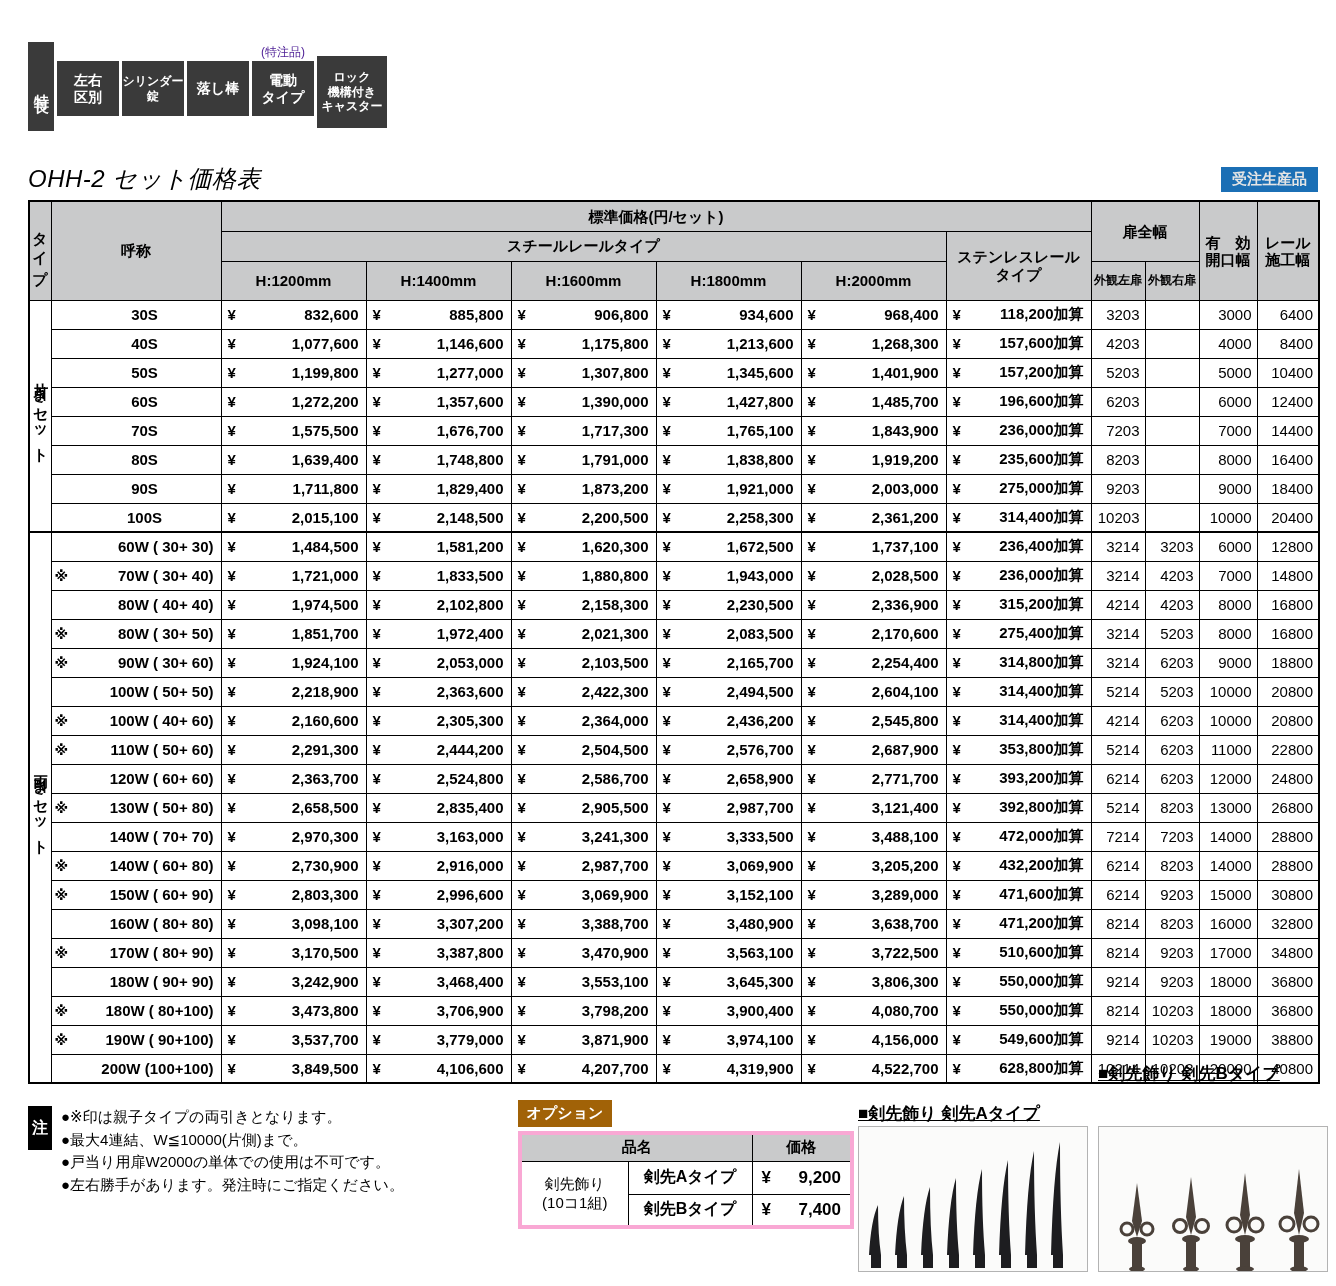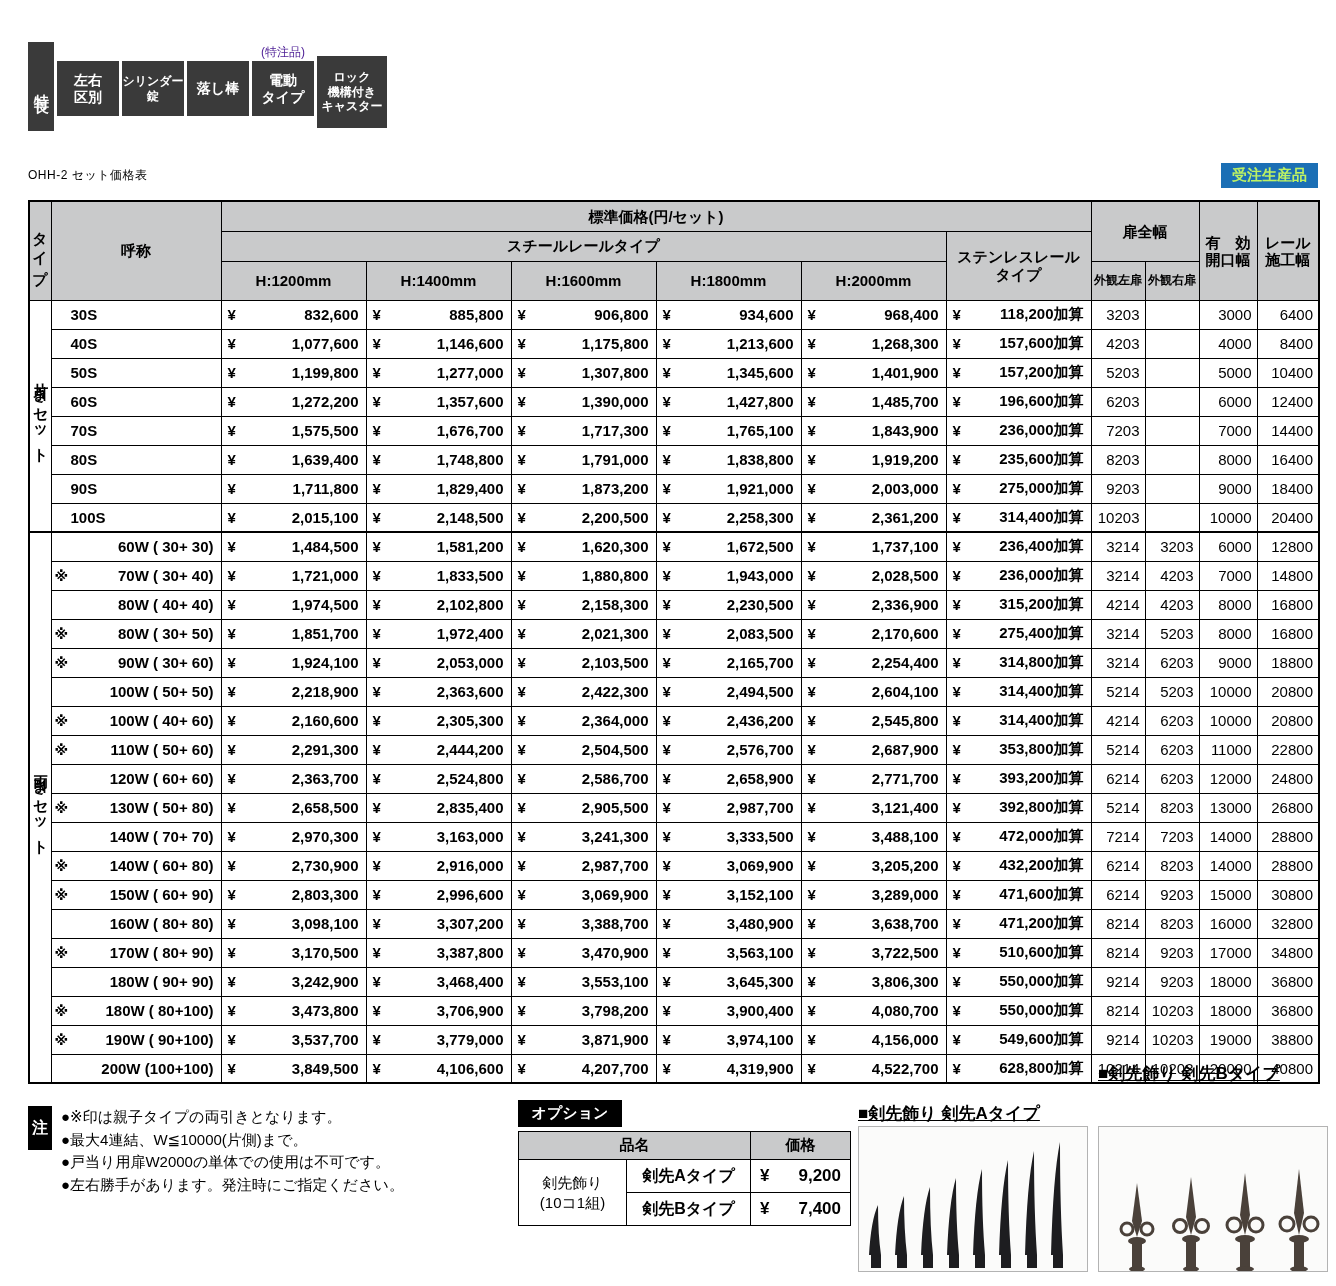--- a/index.html
+++ b/index.html
@@ -22,63 +22,63 @@
     width:62px; height:55px; display:flex; align-items:center; justify-content:center;
     text-align:center; white-space:pre-line; line-height:1.2; }
   .badge.fs12 { font-size:12px; }
   .badge.tall { width:70px; height:72px; }
   .special-note { position:absolute; top:-17px; left:0; width:100%;
     text-align:center; font-size:12px; color:#4c1d95; }
 
   
   .titlebar { left:28px; top:163px; width:1290px; display:flex;
     justify-content:space-between; align-items:center; }
-  .page-title { font-size:12px; letter-spacing:0.5px; }
-  .order-badge { background:#1b6fb5; color:#bef264; font-size:15px; font-weight:bold;
+  .page-title { font-size:24px; letter-spacing:0.5px;font-style:italic; }
+  .order-badge { background:#1b6fb5; color:#e5e5e5; font-size:15px; font-weight:bold;
     padding:3px 11px; }
 
   
   table.ptable { left:28px; top:200px; width:1290px; border-collapse:collapse;
     table-layout:fixed; border:2px solid #000; }
   .ptable th, .ptable td { border:1px solid #000; overflow:hidden; }
   .ptable th { background:#c9cacb; font-size:15px; font-weight:bold; text-align:center;
     line-height:1.15; }
   .ptable th.pre { white-space:pre-line; }
   .ptable th.sm { font-size:12px; }
   tr.hr1 th { height:30px; }
   tr.hr2 th { height:30px; }
   tr.hr3 th { height:39px; }
   .ptable tbody td { height:29px; background:#fff; font-size:15px; }
   td.pc { background:#e0f0f9; font-weight:bold; font-size:17px; }
   .pw { display:flex; justify-content:space-between; align-items:center; padding:0 7px 0 6px; }
   td.namecell { font-weight:bold; font-size:17px; }
   .nwrap { display:flex; align-items:center; }
   .mark { width:19px; padding-left:3px; font-size:14px; font-weight:bold; }
   .nm { flex:1; text-align:right; padding-right:7px; }
-  td.cen .nm { text-align:left; padding-right:2px; }
+  td.cen .nm { text-align:center; padding-right:2px; }
   td.num { text-align:right; padding-right:5px; }
   td.section { vertical-align:middle; text-align:center; background:#fff; }
   td.section span { writing-mode:vertical-rl; text-orientation:upright;
     font-weight:bold; font-size:15px; letter-spacing:3px; }
   .vtext { writing-mode:vertical-rl; text-orientation:upright; display:inline-block;
     letter-spacing:2px; }
   tr.sec-start td { border-top:2.5px solid #000; }
 
   
   .notes { left:28px; top:1106px; display:flex; gap:9px; align-items:flex-start; }
   .note-label { width:24px; height:44px; background:#000; color:#fff; font-size:16px;
     font-weight:bold; display:flex; align-items:center; justify-content:center; flex:0 0 auto; }
   .note-list { font-size:15px; line-height:1.5; }
 
   
   .option { left:518px; top:1100px; }
-  .opt-title { background:#000000; color:#fff; font-weight:bold; font-size:15px;
-    width:104px; height:27px; display:flex; align-items:center; justify-content:center;
+  .opt-title { background:#a16207; color:#fff; font-weight:bold; font-size:15px;
+    width:94px; height:27px; display:flex; align-items:center; justify-content:center;
     margin-bottom:4px; }
-  table.opt { border-collapse:collapse; border:1px solid #f9a8d4;padding-left:32px; }
+  table.opt { border-collapse:collapse; border:4px solid #f9a8d4;padding-left:32px; }
   .opt th { background:#c9cacb; border:1px solid #000; font-size:15px; font-weight:bold;
     height:28px; text-align:center; }
   .opt td { border:1px solid #000; font-size:15px; height:33px; text-align:center; }
   .opt td.group { white-space:pre-line; line-height:1.3; width:108px; }
   .opt td.oname { width:124px; font-weight:bold; font-size:16px; }
   .opt td.oprice { width:100px; font-weight:bold; font-size:17px; }
   .opw { display:flex; justify-content:space-between; align-items:center; padding:0 9px; }
 
   
   .photo-cap { font-size:17px; font-weight:bold;text-decoration:underline; }

